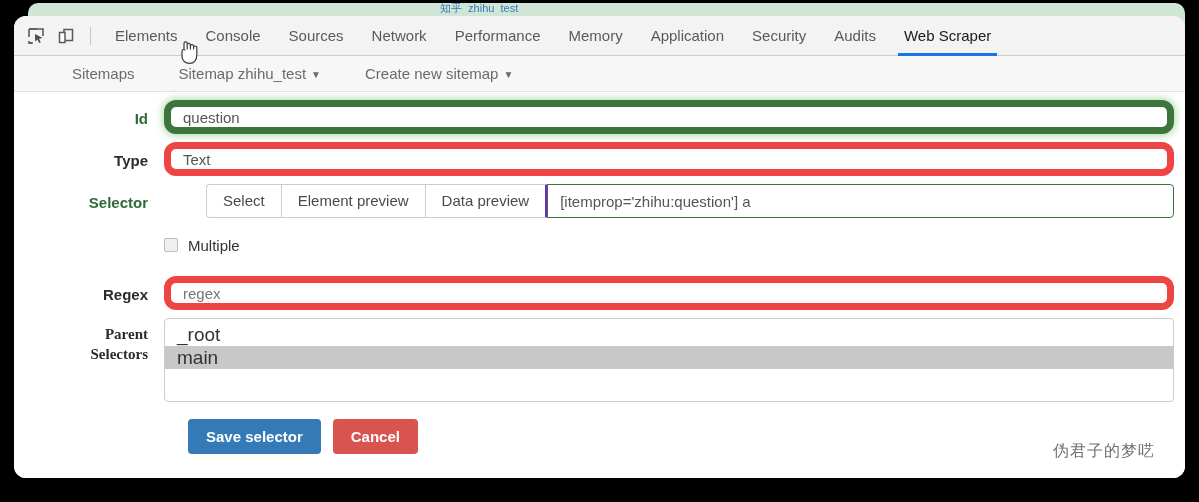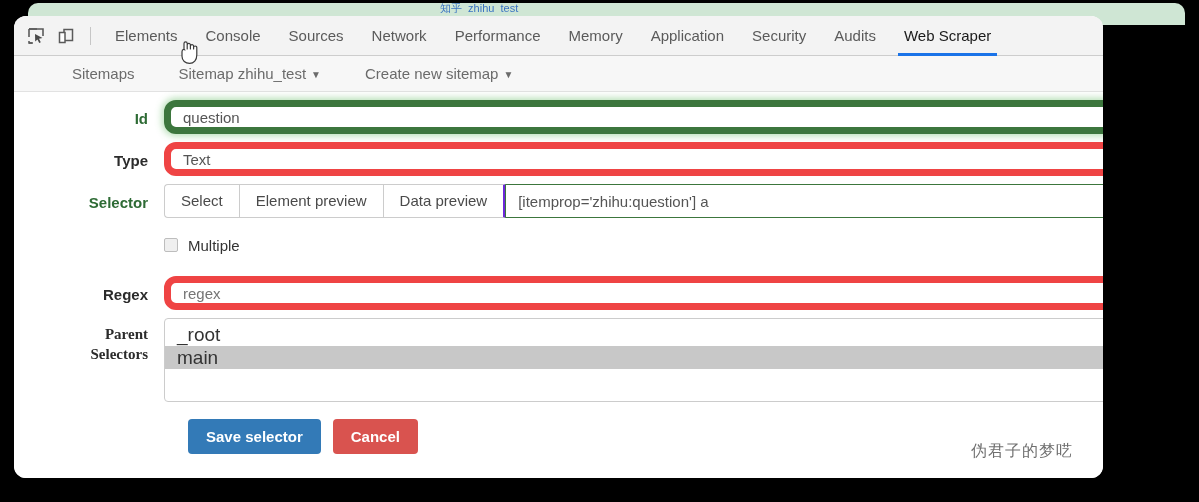--- a/index.html
+++ b/index.html
@@ -43,21 +43,21 @@
     white-space: nowrap;
     opacity: 0.85;
     margin-left: 32px;
   }
 
   
   .devtools {
     position: absolute;
     left: 14px;
     top: 16px;
-    width: 1089px;
+    width: 1171px;
     height: 462px;
     background: #ffffff;
     border-radius: 12px;
     overflow: hidden;
   }
 
   
   .tabbar {
     position: relative;
     height: 40px;
@@ -209,21 +209,21 @@
     border: 1px solid #cccccc;
     border-right: none;
     font-size: 15px;
     color: #4a4a4a;
     padding: 0 16px;
     line-height: 32px;
     cursor: pointer;
     white-space: nowrap;
     font-family: "Liberation Sans", sans-serif;
   }
-  .gbtn:first-child { border-radius: 4px 0 0 4px; }
+  .gbtn:first-child { border-radius: 4px 0 0 4px; margin-left: 42px; }
   .gbtn:last-child { border-right: 3px solid #6d28d9; border-radius: 0; }
   .sel-input {
     flex: 1 1 auto;
     min-width: 0;
     height: 34px;
     box-sizing: border-box;
     border: 1px solid #3c763d;
     border-radius: 0 4px 4px 0;
     padding: 0 12px;
     font-size: 15px;

